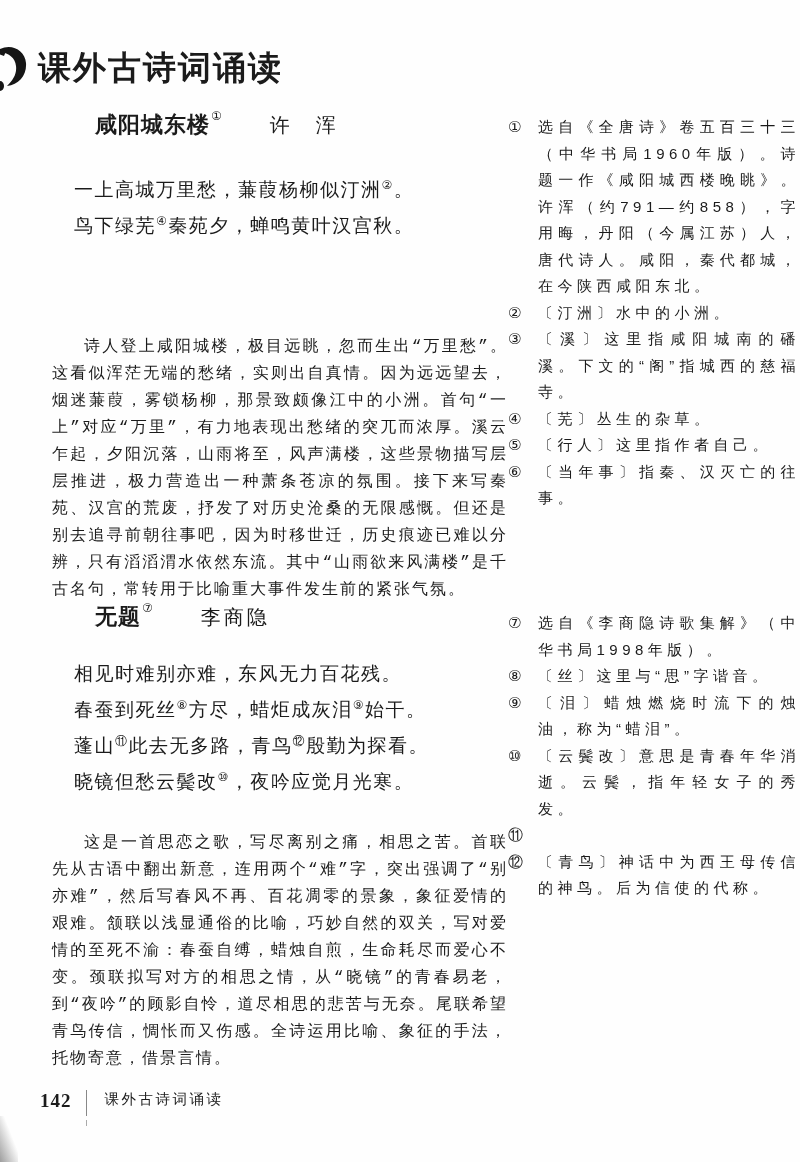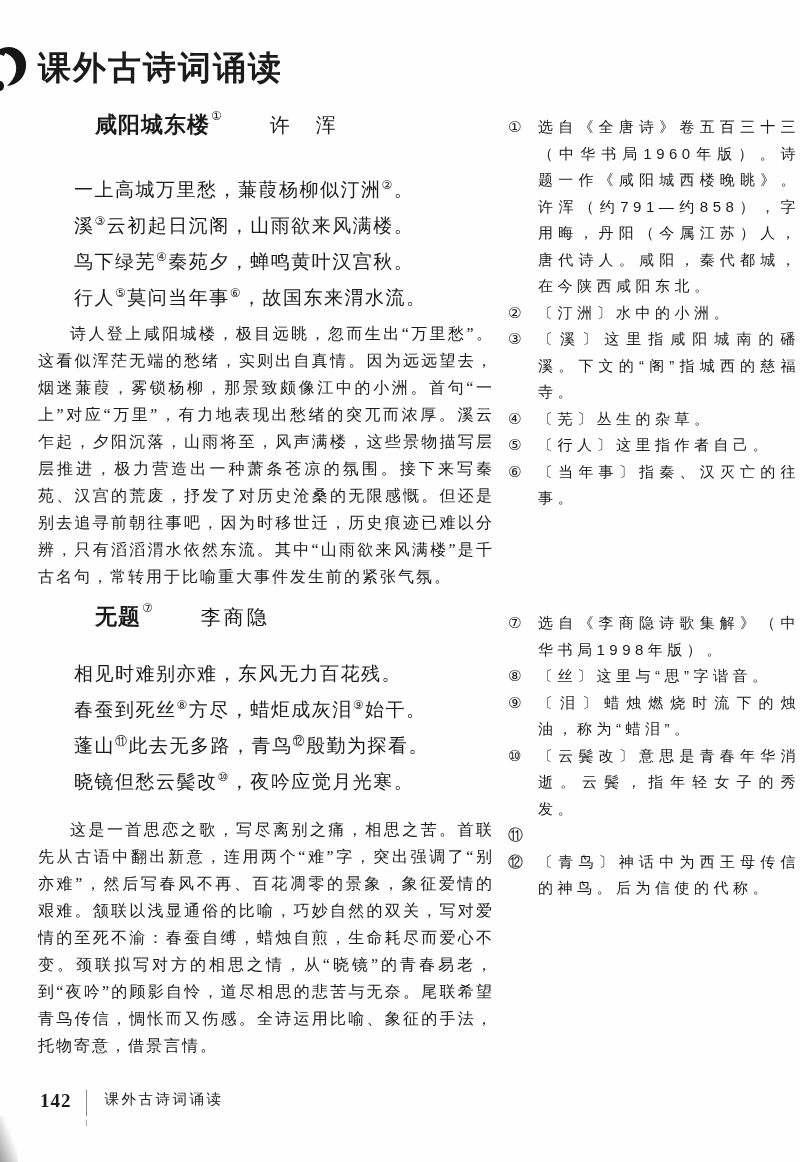--- a/index.html
+++ b/index.html
@@ -31,22 +31,22 @@
   .poem-lines { position:absolute; left:74px; font-size:19px; line-height:36px; letter-spacing:1.5px; }
   .poem-lines-1 { top:172px; }
   .poem-lines-2 { top:656px; }
   .poem-line { white-space:nowrap; font-weight:500; }
   .poem-line sup { font-size:12px; line-height:0; }
 
   
   .commentary {
     position:absolute; left:36px; width:456px;
     font-size:16px; line-height:27px; letter-spacing:2px;
-    text-align:justify; text-indent:2em; margin:2px;
-    font-family:Liberation Serif, serif;
+    text-align:justify; text-indent:2em; margin:16px;
+    font-family:Liberation Mono, monospace;
   }
   .commentary-1 { top:318px; }
   .commentary-2 { top:814px; }
 
   
   .right-col { position:absolute; left:508px; top:114px; width:292px; }
   .notes-group { width:292px; }
   .notes-group-2 { position:absolute; top:496px; left:0; }
   .note { display:flex; align-items:flex-start; }
   .note-num { flex:0 0 30px; font-size:15px; line-height:26.5px; }
@@ -77,23 +77,21 @@
 </span>
 <h1 class="page-title">课外古诗词诵读</h1>
 
 <div class="poem-head poem-head-1">
   <span class="poem-title">咸阳城东楼</span>
   <span class="title-ref">①</span>
   <span class="poem-author">许　浑</span>
 </div>
 <div class="poem-lines poem-lines-1">
     <div class="poem-line"><span>一上高城万里愁，蒹葭杨柳似汀洲</span><sup>②</sup><span>。</span></div>
-    <div class="poem-line"><span>溪</span><sup>③</sup><span>云初起日沉阁，山雨欲来风满楼。</span></div>
     <div class="poem-line"><span>鸟下绿芜</span><sup>④</sup><span>秦苑夕，蝉鸣黄叶汉宫秋。</span></div>
-    <div class="poem-line"><span>行人</span><sup>⑤</sup><span>莫问当年事</span><sup>⑥</sup><span>，故国东来渭水流。</span></div>
   </div>
 <p class="commentary commentary-1">诗人登上咸阳城楼，极目远眺，忽而生出“万里愁”。这看似浑茫无端的愁绪，实则出自真情。因为远远望去，烟迷蒹葭，雾锁杨柳，那景致颇像江中的小洲。首句“一上”对应“万里”，有力地表现出愁绪的突兀而浓厚。溪云乍起，夕阳沉落，山雨将至，风声满楼，这些景物描写层层推进，极力营造出一种萧条苍凉的氛围。接下来写秦苑、汉宫的荒废，抒发了对历史沧桑的无限感慨。但还是别去追寻前朝往事吧，因为时移世迁，历史痕迹已难以分辨，只有滔滔渭水依然东流。其中“山雨欲来风满楼”是千古名句，常转用于比喻重大事件发生前的紧张气氛。</p>
 
 <div class="poem-head poem-head-2">
   <span class="poem-title">无题</span>
   <span class="title-ref">⑦</span>
   <span class="poem-author">李商隐</span>
 </div>
 <div class="poem-lines poem-lines-2">
     <div class="poem-line"><span>相见时难别亦难，东风无力百花残。</span></div>

